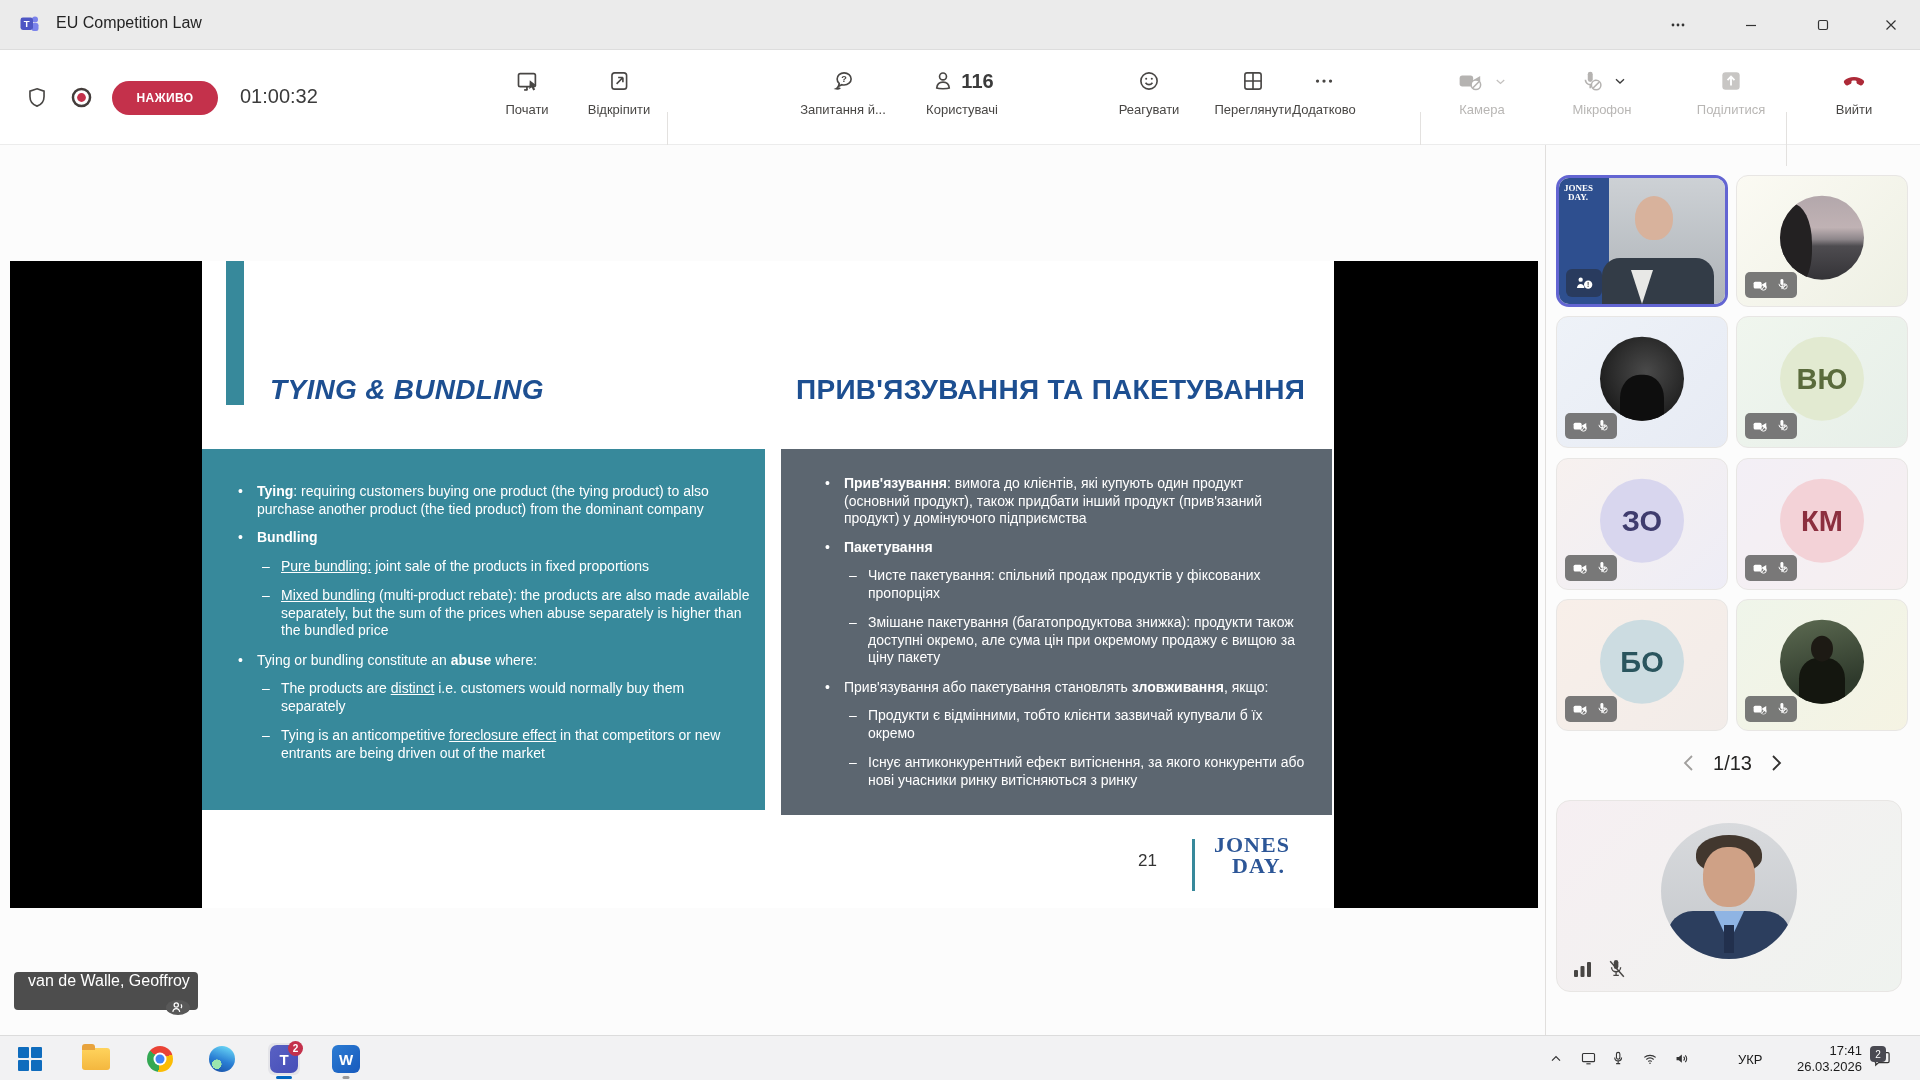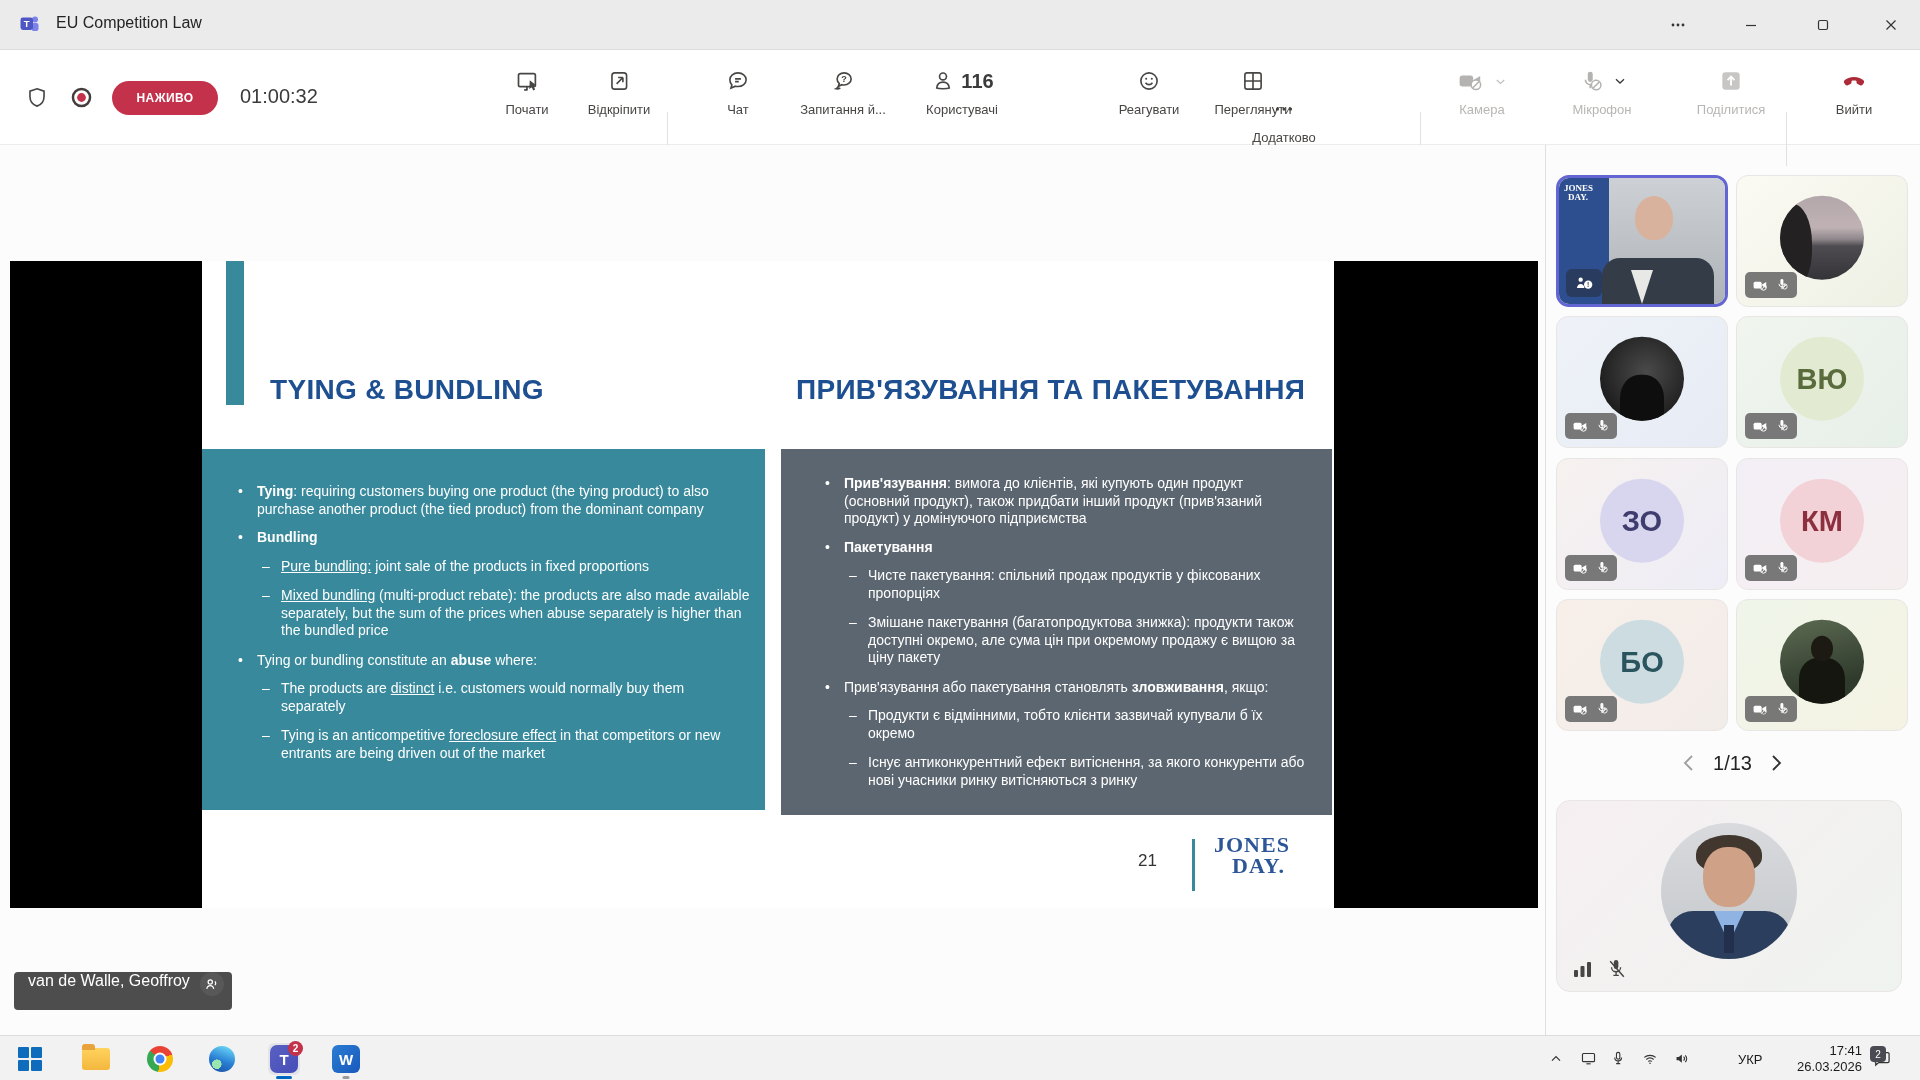--- a/index.html
+++ b/index.html
@@ -26,37 +26,37 @@
   .cnt { font-size:20px; font-weight:bold; color:#3b3b3b; }
   .vsep { position:absolute; top:62px; width:1px; height:54px; background:#e3e1df; }
   .chev { margin-left:2px; }
 
   
   .stage { position:absolute; left:0; top:145px; width:1545px; height:890px; background:#fcfcfc; }
   .share { position:absolute; left:10px; top:116px; width:1528px; height:647px; background:#000; }
   .slide { position:absolute; left:192px; top:0; width:1132px; height:647px; background:#ffffff; }
   .accentbar { position:absolute; left:24px; top:0; width:18px; height:144px; background:#37899b; }
   .sl-title { position:absolute; top:113px; font-size:28px; font-weight:bold; color:#1d4f91; letter-spacing:.3px; white-space:nowrap; }
-  .sl-title.en { left:68px; } .sl-title.ua { left:594px; }
+  .sl-title.en { left:68px;font-style:italic; } .sl-title.ua { left:594px; }
   .txtbox { position:absolute; top:188px; color:#fff; font-size:14px; line-height:1.25; }
   .txtbox.teal { left:0; width:563px; height:361px; background:#37899b; padding:34px 14px 0 36px; }
   .txtbox.gray { left:579px; width:551px; height:366px; background:#5c6670; padding:26px 22px 0 44px; }
   .bl { position:relative; padding-left:19px; margin-bottom:11px; }
   .bl .mk { position:absolute; left:0; top:0; }
   .bl.l2 { margin-left:24px; margin-bottom:12px; }
   .bl p { margin:0; }
   .u { text-decoration:underline; }
   .pgnum { position:absolute; left:936px; top:590px; font-size:17px; color:#333; }
   .jd-vline { position:absolute; left:990px; top:578px; width:3px; height:52px; background:#37899b; }
   .jdlogo { position:absolute; left:1012px; top:574px; font-family:"Liberation Serif", serif; color:#2c5697; font-weight:bold; line-height:.95; }
   .jdlogo .l1 { font-size:22px; letter-spacing:1px; }
   .jdlogo .l2 { font-size:22px; letter-spacing:1px; margin-left:18px; }
 
   
-  .nametag { position:absolute; left:14px; top:827px; height:38px; background:rgba(62,62,62,.92); border-radius:4px; display:inline-flex; align-items:flex-start; gap:10px; padding:0 8px 0 14px; color:#fff; font-size:16px; }
+  .nametag { position:absolute; left:14px; top:827px; height:38px; background:rgba(62,62,62,.92); border-radius:4px; display:inline-flex; align-items:flex-end; gap:10px; padding:0 8px 0 14px; color:#fff; font-size:16px;flex-direction:column; }
   .tagicon { width:24px; height:24px; border-radius:50%; background:#585858; display:flex; align-items:center; justify-content:center; }
 
   
   .sidebar-divider { position:absolute; left:1545px; top:145px; width:1px; height:890px; background:#e1dfdd; }
   .tile { position:absolute; width:172px; height:132px; border-radius:12px; border:1px solid #e8e6e4; overflow:hidden; }
   .tile.speaker { border:3px solid #6365d2; border-radius:13px; }
   .t-bg1 { background:linear-gradient(135deg,#fbfaf3,#eef0e4); }
   .t-bg2 { background:linear-gradient(135deg,#eef2f8,#e7ebf4); }
   .t-bg3 { background:linear-gradient(135deg,#f0f6ee,#e7efe9); }
   .t-bg4 { background:linear-gradient(135deg,#f7f1ef,#eeedf6); }
@@ -192,29 +192,20 @@
     <div class="tbtn" style="left:573px;">
       <div class="iconrow">
           <svg width="26" height="26" viewBox="0 0 24 24" fill="none" stroke="#484644" stroke-width="1.5">
             <rect x="5.5" y="4.5" width="13.5" height="15" rx="2.5"></rect>
             <path d="M11.2 8.8h4.4m0 0v4.4m0-4.4l-5.8 5.8"></path>
           </svg>
         </div>
       <span class="lbl">Відкріпити</span>
     </div>
     <div class="vsep" style="left:667px;"></div>
-    <div class="tbtn" style="left:692px;">
-      <div class="iconrow">
-          <svg width="26" height="26" viewBox="0 0 24 24" fill="none" stroke="#484644" stroke-width="1.5">
-            <path d="M12 4.5c4.1 0 7.5 2.8 7.5 6.3s-3.4 6.3-7.5 6.3c-.8 0-1.6-.1-2.3-.3L5.5 18.5l.8-2.9c-1.2-1.1-1.8-2.7-1.8-4.8 0-3.5 3.4-6.3 7.5-6.3z"></path>
-            <path d="M9.3 10h5.4M9.3 12.6h3.4"></path>
-          </svg>
-        </div>
-      <span class="lbl">Чат</span>
-    </div>
     <div class="tbtn" style="left:797px;">
       <div class="iconrow">
           <svg width="26" height="26" viewBox="0 0 24 24" fill="none" stroke="#484644" stroke-width="1.5">
             <path d="M13 4.5c3.6 0 6.5 2.5 6.5 5.6 0 3.1-2.9 5.6-6.5 5.6-.7 0-1.4-.1-2-.3l-3.2 1.4.7-2.5c-1.2-1-1.9-2.5-1.9-4.2 0-3.1 2.8-5.6 6.4-5.6z"></path>
             <path d="M8 16.8c-.5 1.1-1.2 1.9-2.3 2.4 1.4.3 2.7 0 3.8-.9"></path>
             <text x="13" y="13.2" font-size="8.5" fill="#484644" stroke="none" text-anchor="middle" font-family="Liberation Sans" font-weight="bold">?</text>
           </svg>
         </div>
       <span class="lbl">Запитання й...</span>
     </div>
@@ -241,21 +232,21 @@
     </div>
     <div class="tbtn" style="left:1207px;">
       <div class="iconrow">
           <svg width="26" height="26" viewBox="0 0 24 24" fill="none" stroke="#484644" stroke-width="1.5">
             <rect x="4.5" y="4.5" width="15" height="15" rx="2"></rect>
             <path d="M12 4.5v15M4.5 12h15"></path>
           </svg>
         </div>
       <span class="lbl">Переглянути</span>
     </div>
-    <div class="tbtn" style="left:1238px;justify-content:flex-end;">
+    <div class="tbtn" style="left:1278px;">
       <div class="iconrow">
           <svg width="26" height="26" viewBox="0 0 24 24">
             <circle cx="6" cy="12" r="1.5" fill="#484644"></circle>
             <circle cx="12" cy="12" r="1.5" fill="#484644"></circle>
             <circle cx="18" cy="12" r="1.5" fill="#484644"></circle>
           </svg>
         </div>
       <span class="lbl">Додатково</span>
     </div>
     <div class="vsep" style="left:1420px;"></div>

